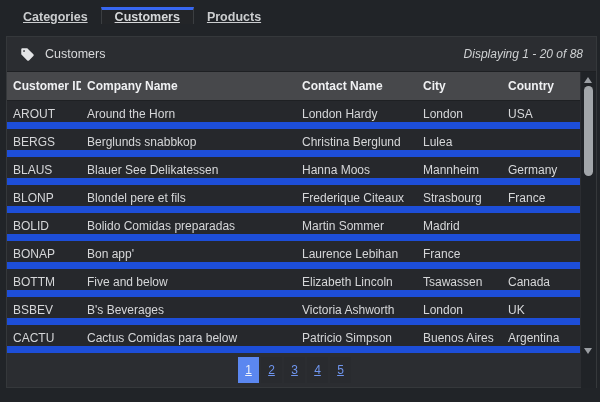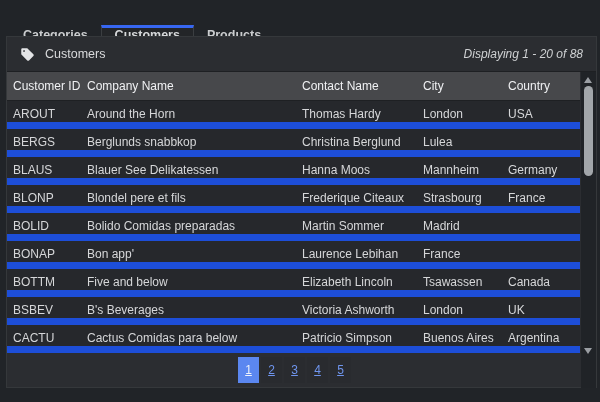--- a/index.html
+++ b/index.html
@@ -5,21 +5,21 @@
   html,body { margin:0; padding:0; }
   body {
     width:600px; height:402px;
     background:#1f2226;
     font-family:"Liberation Sans", sans-serif;
     overflow:hidden;
   }
   .screen { position:relative; width:600px; height:402px; background:#212428; }
 
   
-  .tabbar { position:absolute; top:19px; left:10px; height:29px; display:flex; align-items:center; }
+  .tabbar { position:absolute; top:7px; left:10px; height:29px; display:flex; align-items:flex-start; }
   .tab {
     display:flex; align-items:center;
     padding:0 13px; font-size:12.5px; font-weight:600;
     color:#cbcdcf; text-decoration:underline; cursor:pointer;
     border-top:3px solid transparent;
   }
   .tab.active {
     background:#232528;
     border:1px solid #3b3e41; border-bottom:none;
     border-top:3px solid #3767f2;
@@ -37,21 +37,21 @@
     height:35px; display:flex; align-items:center;
     padding:0 13px; border-bottom:1px solid #1e2023; box-sizing:border-box;
   }
   .toolbar .title { margin-left:10px; font-size:12.5px; color:#d9dadc; }
   .toolbar .spacer { flex:1; }
   .toolbar .status { font-size:12px; color:#cfd1d3;font-style:italic; }
 
   
   .gridhead { display:flex; height:29px; background:#47484b; box-sizing:border-box;
               border-bottom:1px solid #1e2023; width:573px; }
-  .gridhead .cell { font-weight:400; color:#f0f1f3; line-height:28px; }
+  .gridhead .cell { font-weight:700; color:#f0f1f3; line-height:28px; }
   .cell { font-size:12px; box-sizing:border-box; padding-left:6px; overflow:hidden;
           white-space:nowrap; }
   .c0 { flex:0 0 74px; } .c1 { flex:0 0 215px; } .c2 { flex:0 0 121px; }
   .c3 { flex:0 0 85px; } .c4 { flex:0 0 78px; }
   .row { display:flex; height:28px; background:#26282c; border-bottom:7px solid #1d4ed8;
          box-sizing:border-box; width:573px; cursor:pointer; }
   .row .cell { color:#d6d7d9; line-height:27px; }
 
   
   .vscroll { position:absolute; top:35px; right:0; width:15px; height:316px; background:#202327; }
@@ -101,21 +101,21 @@
       <div class="cell c1">Company Name</div>
       <div class="cell c2">Contact Name</div>
       <div class="cell c3">City</div>
       <div class="cell c4">Country</div>
     </div>
 
     <div>
       <div class="row">
         <div class="cell c0">AROUT</div>
         <div class="cell c1">Around the Horn</div>
-        <div class="cell c2">Thomas Hardy</div>
+        <div class="cell c2">London Hardy</div>
         <div class="cell c3">London</div>
         <div class="cell c4">USA</div>
       </div>
       <div class="row">
         <div class="cell c0">BERGS</div>
         <div class="cell c1">Berglunds snabbkop</div>
         <div class="cell c2">Christina Berglund</div>
         <div class="cell c3">Lulea</div>
       </div>
       <div class="row">

